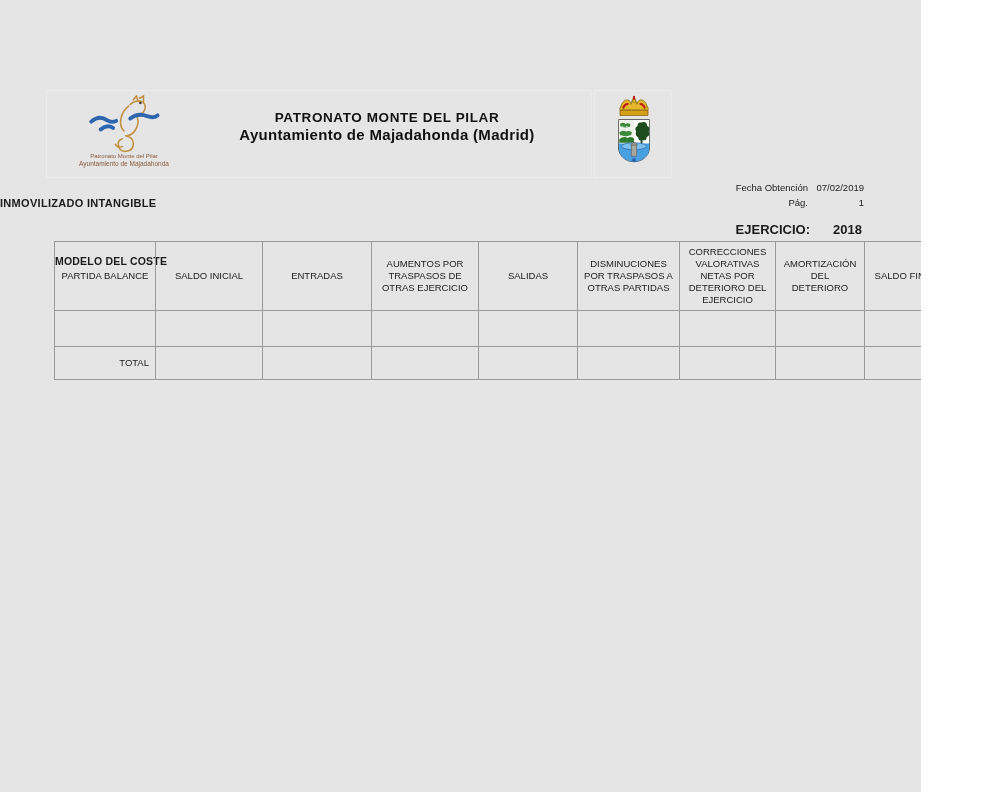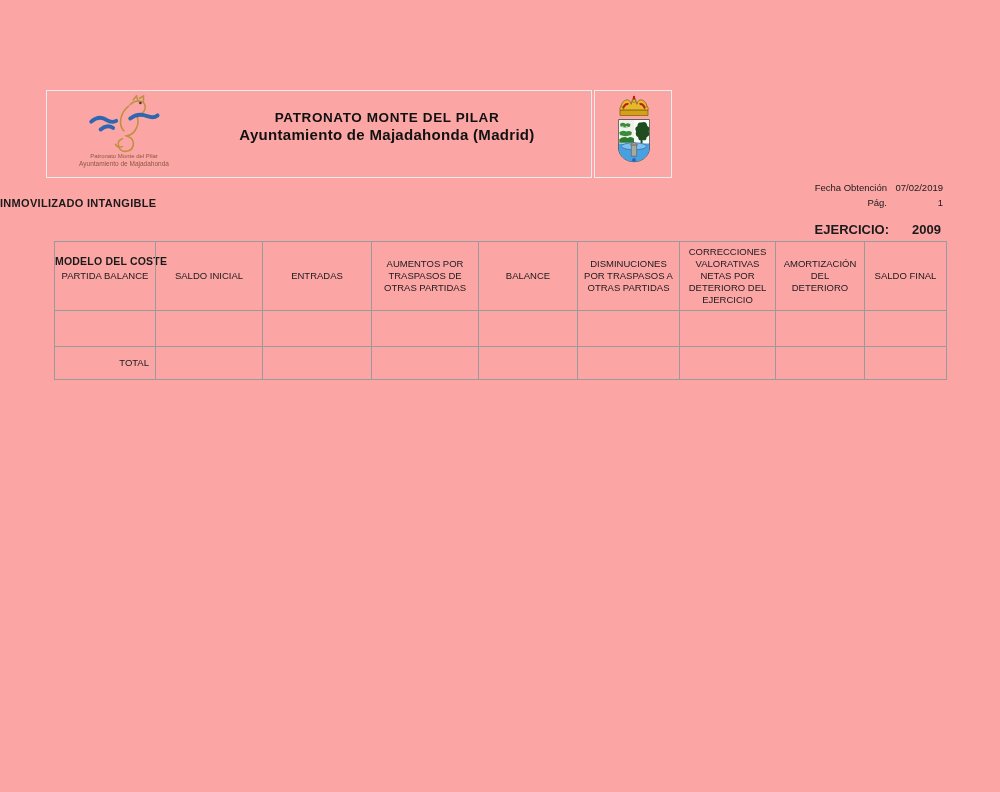--- a/index.html
+++ b/index.html
@@ -1,22 +1,22 @@
 <!DOCTYPE html>
 <html style="--border: #9a9a9a;"><head>
 <meta charset="utf-8">
 <style>
   * { margin: 0; padding: 0; box-sizing: border-box; }
   html, body { background: #ffffff; }
   body { font-family: "Liberation Sans", sans-serif; color: #1a1a1a; }
   .page {
     position: relative;
-    width: 1000px;
+    width: 921px;
     height: 792px;
-    background: #fca5a5;
+    background: #e5e5e5;
     overflow: hidden;
   }
 
   
   .header-band {
     position: absolute;
     left: 46px; top: 90px;
     width: 546px; height: 88px;
     border: 1px solid #ececec;
   }
@@ -199,42 +199,42 @@
       <span class="meta-label">Pág.</span>
       <span class="meta-value">1</span>
     </div>
   </div>
 
   <div class="report-title">INMOVILIZADO INTANGIBLE</div>
 
   <div class="model-label">MODELO DEL COSTE</div>
   <div class="ejercicio-block">
     <span>EJERCICIO:</span>
-    <span class="ejercicio-value">2009</span>
+    <span class="ejercicio-value">2018</span>
   </div>
 
   <table class="cost-table">
     <colgroup>
       <col style="width:101px">
         <col style="width:107px">
         <col style="width:109px">
       <col style="width:107px">
         <col style="width:99px">
         <col style="width:102px">
       <col style="width:96px">
         <col style="width:89px">
         <col style="width:82px">
     </colgroup>
     <thead>
       <tr id="header-row">
           <th>PARTIDA BALANCE</th>
           <th>SALDO INICIAL</th>
           <th>ENTRADAS</th>
-          <th>AUMENTOS POR TRASPASOS DE OTRAS PARTIDAS</th>
-          <th>BALANCE</th>
+          <th>AUMENTOS POR TRASPASOS DE OTRAS EJERCICIO</th>
+          <th>SALIDAS</th>
           <th>DISMINUCIONES POR TRASPASOS A OTRAS PARTIDAS</th>
           <th>CORRECCIONES VALORATIVAS NETAS POR DETERIORO DEL EJERCICIO</th>
           <th>AMORTIZACIÓN DEL DETERIORO</th>
           <th>SALDO FINAL</th>
         </tr>
     </thead>
     <tbody id="table-body">
         <tr class="data-row">
           <td></td>
           <td></td>

